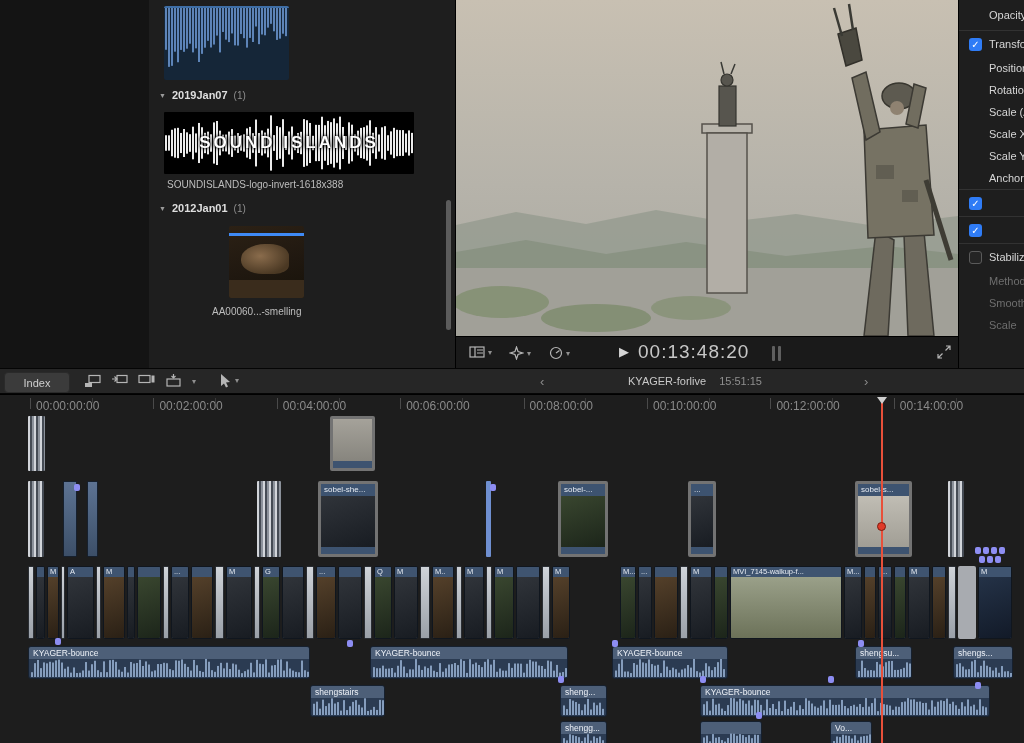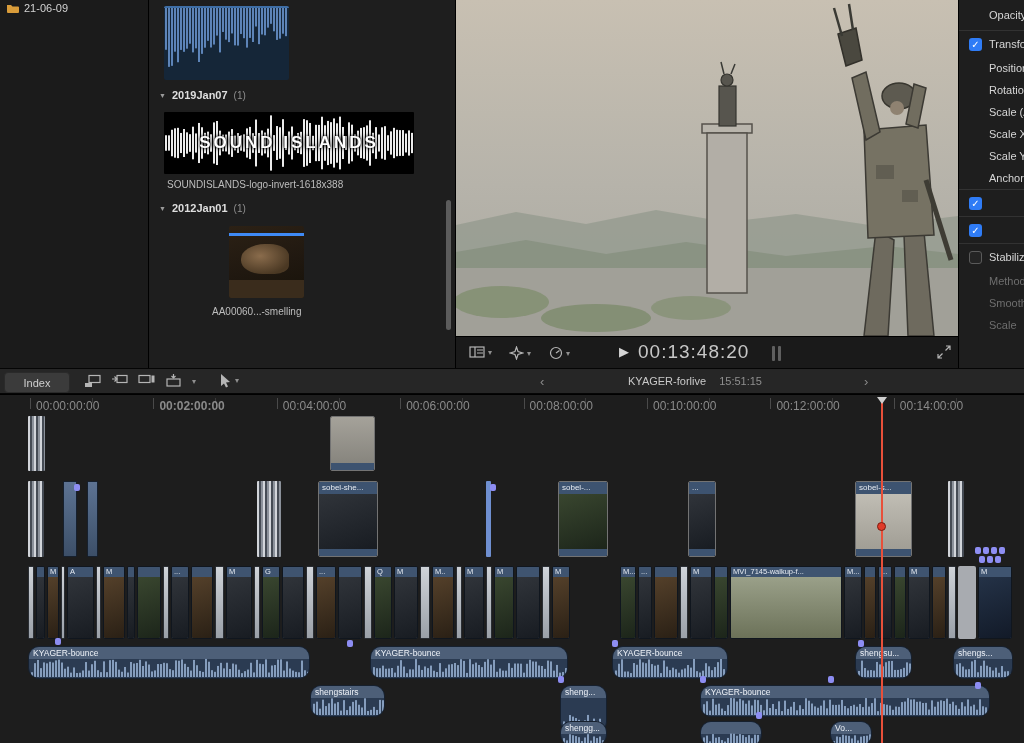--- a/index.html
+++ b/index.html
@@ -72,35 +72,35 @@
               white-space:nowrap;}
   .proj-time{color:#8f8f8f;margin-left:10px;}
 
   
   #timeline{left:0;top:394px;width:1024px;height:349px;background:#1d1d1d;border-top:1px solid #000;
             box-sizing:border-box;overflow:hidden;}
   .rlabel{position:absolute;top:4px;font-size:12px;color:#8a8a8a;white-space:nowrap;}
   .rtick{position:absolute;top:3px;width:1px;height:11px;background:#4a4a4a;}
   .rtick.mid{height:5px;top:3px;background:#3a3a3a;}
 
-  .cclip{position:absolute;border-radius:2px;overflow:hidden;background:#000000;border:1px solid #737373;
+  .cclip{position:absolute;border-radius:2px;overflow:hidden;background:#000000;border:3px solid #737373;
          box-sizing:border-box;}
   .chd{height:12px;background:#3d5370;font-size:8px;line-height:12px;color:#e6ebf2;padding:0 3px;
        overflow:hidden;white-space:nowrap;}
   .cbd{position:absolute;left:0;right:0;bottom:7px;}
   .cft{position:absolute;left:0;right:0;bottom:0;height:7px;background:#3d5370;}
 
   .sclip{position:absolute;border-radius:2px;overflow:hidden;background:#3a4e66;border:1px solid #10161e;
          box-sizing:border-box;}
   .shd{height:10px;background:#3f5470;font-size:7.5px;line-height:10px;color:#e6ebf2;padding:0 2px;
        overflow:hidden;white-space:nowrap;}
   .sbd{position:absolute;left:0;right:0;top:10px;bottom:0;}
   .multi{background-image:repeating-linear-gradient(90deg,rgba(0,0,0,0) 0 26px,rgba(0,0,0,0.35) 26px 28px);}
 
-  .aclip{position:absolute;border-radius:11px;overflow:hidden;background:#2b3b52;border:1px solid #16202e;
+  .aclip{position:absolute;border-radius:3px;overflow:hidden;background:#2b3b52;border:1px solid #16202e;
          box-sizing:border-box;}
   .ahd{height:12px;background:#4d5f78;font-size:8.5px;line-height:12px;color:#eef2f8;padding:0 4px;
        overflow:hidden;white-space:nowrap;}
   .aclip svg{position:absolute;bottom:1px;left:1px;}
 
   .tgroup{position:absolute;border-radius:1px;
           background:repeating-linear-gradient(90deg,#d2d5da 0 2px,#454b54 2px 4px,#8b919a 4px 6px);}
   .thin2{position:absolute;background:linear-gradient(#5d7393,#3c4f68);border:1px solid #16202e;border-radius:1px;box-sizing:border-box;}
   .thinb{position:absolute;background:#6f8fd0;border-radius:1px;}
   .sliver{position:absolute;background:linear-gradient(180deg,#cfd3d8,#9aa0a8);border:1px solid #2a2e34;border-radius:1px;box-sizing:border-box;}
@@ -121,28 +121,20 @@
   #ph-dot{position:absolute;width:9px;height:9px;border-radius:50%;background:#e03a28;border:1px solid #7a1c10;box-sizing:border-box;}
 
   svg .st{fill:none;stroke:#b5b5b5;stroke-width:1.2;}
   svg .fl{fill:#b5b5b5;stroke:none;}
 </style>
 </head>
 <body>
 
 <div id="app">
 
-  <div id="sidebar" class="abs">
-    <div class="lib-item">
-      <svg width="13" height="11">
-        <path d="M1,2 h4 l1.5,1.5 H12 a1,1 0 0 1 1,1 V9 a1,1 0 0 1 -1,1 H2 a1,1 0 0 1 -1,-1 Z" fill="#d99c3a"></path>
-      </svg>
-      <span>21-06-09</span>
-    </div>
-  </div>
 
   <div id="browser" class="abs">
     <div class="wave-thumb" id="wave-thumb"><svg width="125" height="70">
           <rect x="1" y="0" width="2" height="41.76788220395442" fill="#5d84b8"></rect>
           <rect x="4" y="0" width="2" height="58.84917045446718" fill="#5d84b8"></rect>
           <rect x="7" y="0" width="2" height="57.83327876482592" fill="#5d84b8"></rect>
           <rect x="10" y="0" width="2" height="43.68417721236735" fill="#5d84b8"></rect>
           <rect x="13" y="0" width="2" height="54.259497337656235" fill="#5d84b8"></rect>
           <rect x="16" y="0" width="2" height="41.90812228259911" fill="#5d84b8"></rect>
           <rect x="19" y="0" width="2" height="43.81382404541754" fill="#5d84b8"></rect>
@@ -448,21 +440,21 @@
     </div>
     <div class="nav-ch" style="left:864px;">›</div>
   </div>
 
   <div id="timeline" class="abs">
       <div class="rtick" style="left: 30px;"></div>
       <div class="rtick mid" style="left: 91.7px;"></div>
       <div class="rlabel" style="left: 36px;">00:00:00:00</div>
       <div class="rtick" style="left: 153.4px;"></div>
       <div class="rtick mid" style="left: 215.1px;"></div>
-      <div class="rlabel" style="left: 159.4px; font-weight: bold;">00:02:00:00</div>
+      <div class="rlabel" style="left: 159.4px;">00:02:00:00</div>
       <div class="rtick" style="left: 276.8px;"></div>
       <div class="rtick mid" style="left: 338.5px;"></div>
       <div class="rlabel" style="left: 282.8px;">00:04:00:00</div>
       <div class="rtick" style="left: 400.2px;"></div>
       <div class="rtick mid" style="left: 461.9px;"></div>
       <div class="rlabel" style="left: 406.2px;">00:06:00:00</div>
       <div class="rtick" style="left: 523.6px;"></div>
       <div class="rtick mid" style="left: 585.3px;"></div>
       <div class="rlabel" style="left: 529.6px;">00:08:00:00</div>
       <div class="rtick" style="left: 647px;"></div>
@@ -931,21 +923,21 @@
           <rect x="49" y="10.477938119298777" width="2" height="7.522061880701222" fill="rgba(143,169,201,0.9)"></rect>
           <rect x="52" y="1.296582286408377" width="2" height="16.703417713591623" fill="rgba(143,169,201,0.9)"></rect>
           <rect x="55" y="14.000841384237356" width="2" height="3.9991586157626444" fill="rgba(143,169,201,0.9)"></rect>
           <rect x="58" y="12.834114309031428" width="2" height="5.1658856909685715" fill="rgba(143,169,201,0.9)"></rect>
           <rect x="61" y="9.883803979783261" width="2" height="8.116196020216739" fill="rgba(143,169,201,0.9)"></rect>
           <rect x="64" y="12.921657520532243" width="2" height="5.078342479467756" fill="rgba(143,169,201,0.9)"></rect>
           <rect x="67" y="2.8874511302914474" width="2" height="15.112548869708553" fill="rgba(143,169,201,0.9)"></rect>
           <rect x="70" y="3.218856923709973" width="2" height="14.781143076290027" fill="rgba(143,169,201,0.9)"></rect>
         </svg>
       </div>
-      <div class="aclip" style="left: 560px; top: 290px; width: 47px; height: 48px;">
+      <div class="aclip" style="left: 560px; top: 290px; width: 47px; height: 32px;">
         <div class="ahd">sheng...</div>
         <svg width="45" height="18">
           <rect x="1" y="8.439103433811761" width="2" height="9.560896566188239" fill="rgba(143,169,201,0.9)"></rect>
           <rect x="4" y="12.100431727505928" width="2" height="5.899568272494071" fill="rgba(143,169,201,0.9)"></rect>
           <rect x="7" y="2.0349448840433073" width="2" height="15.965055115956693" fill="rgba(143,169,201,0.9)"></rect>
           <rect x="10" y="3.6105246772516697" width="2" height="14.38947532274833" fill="rgba(143,169,201,0.9)"></rect>
           <rect x="13" y="5.059128484940084" width="2" height="12.940871515059916" fill="rgba(143,169,201,0.9)"></rect>
           <rect x="16" y="6.846452285023043" width="2" height="11.153547714976957" fill="rgba(143,169,201,0.9)"></rect>
           <rect x="19" y="13.241319453171307" width="2" height="4.758680546828692" fill="rgba(143,169,201,0.9)"></rect>
           <rect x="22" y="7.346817527925987" width="2" height="10.653182472074013" fill="rgba(143,169,201,0.9)"></rect>

